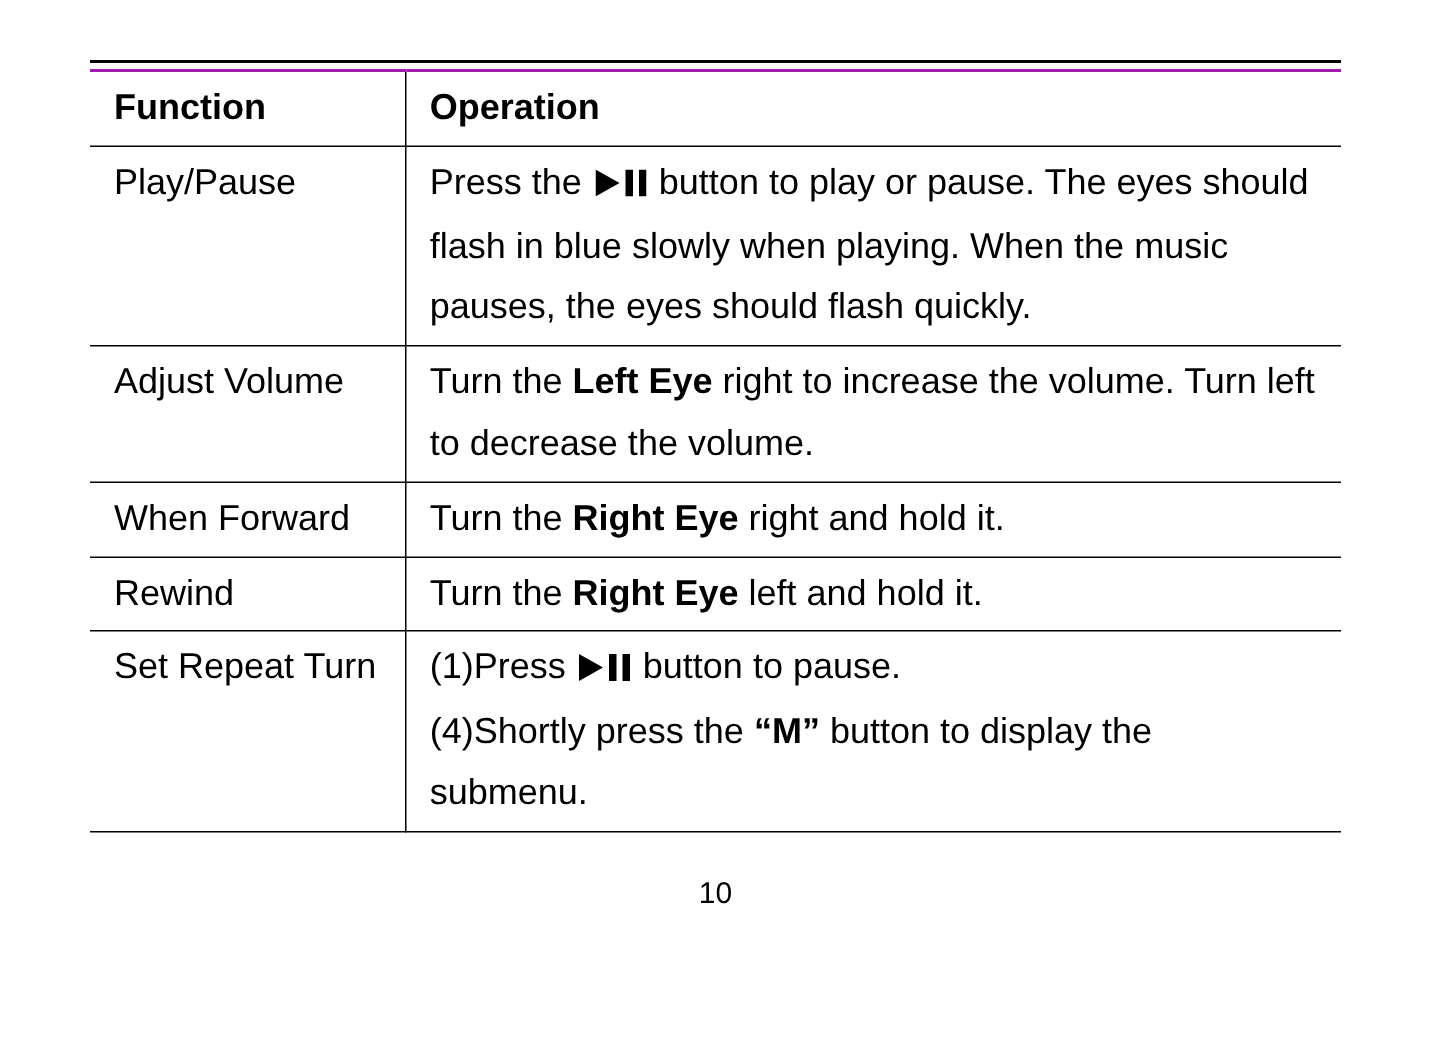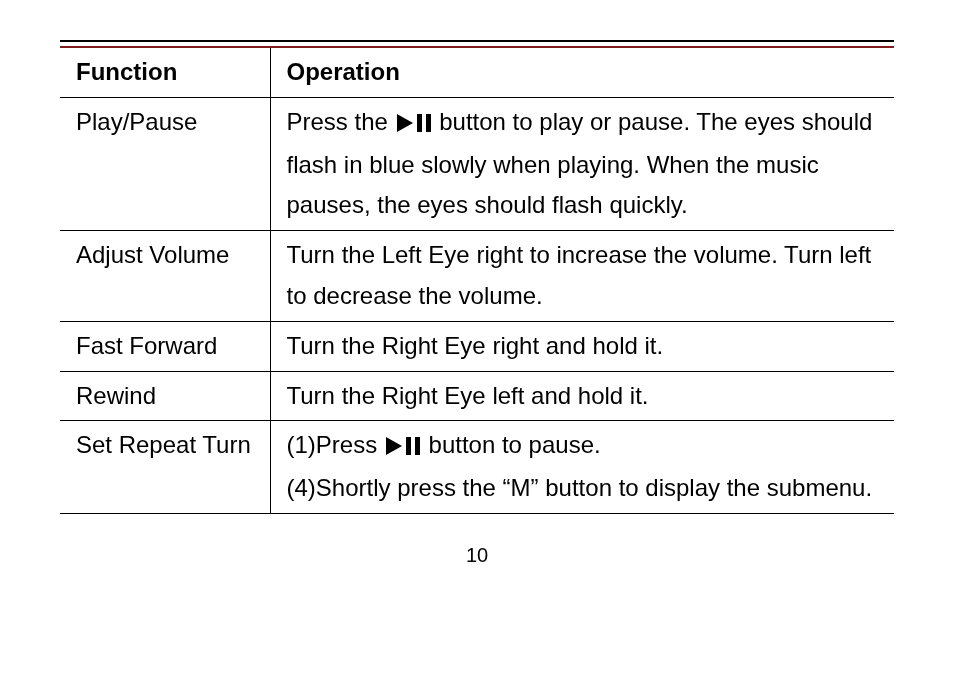--- a/index.html
+++ b/index.html
@@ -30,29 +30,29 @@
   col.func { width: 210px; }
   col.op   { width: auto; }
   th, td {
     text-align: left;
     vertical-align: top;
     padding: 4px 16px 4px 16px;
     border-bottom: 1.5px solid #000;
   }
   th {
     font-weight: 700;
-    border-top: 2px solid #7f1d1d;
+    border-top: 2px solid #a21caf;
   }
   td.func-cell {
     border-right: 1.5px solid #000;
   }
   th.func-head {
     border-right: 1.5px solid #000;
   }
-  .b { font-weight: 400; margin-top: 19px; }
+  .b { font-weight: 700; margin-top: 19px; }
   .pp-icon {
     display: inline-block;
     vertical-align: -2px;
     margin: 0 2px;
   }
   .page-num {
     text-align: center;
     font-size: 20px;
     margin-top: 24px;
   }
@@ -89,21 +89,21 @@
       <tr>
         <td class="func-cell">Adjust Volume</td>
         <td>
           <span>Turn the </span><span class="b">Left Eye</span><span> right to increase the volume. Turn left to decrease the volume.</span>
         </td>
       </tr>
 
 
 
       <tr>
-        <td class="func-cell">Fast Forward</td>
+        <td class="func-cell">When Forward</td>
         <td>
           <span>Turn the </span><span class="b">Right Eye</span><span> right and hold it.</span>
         </td>
       </tr>
 
       <tr>
         <td class="func-cell">Rewind</td>
         <td>
           <span>Turn the </span><span class="b">Right Eye</span><span> left and hold it.</span>
         </td>

